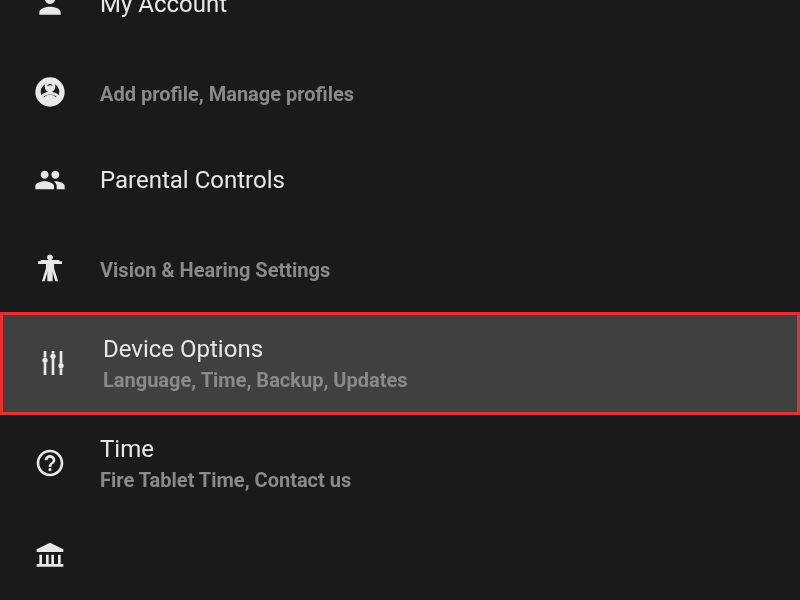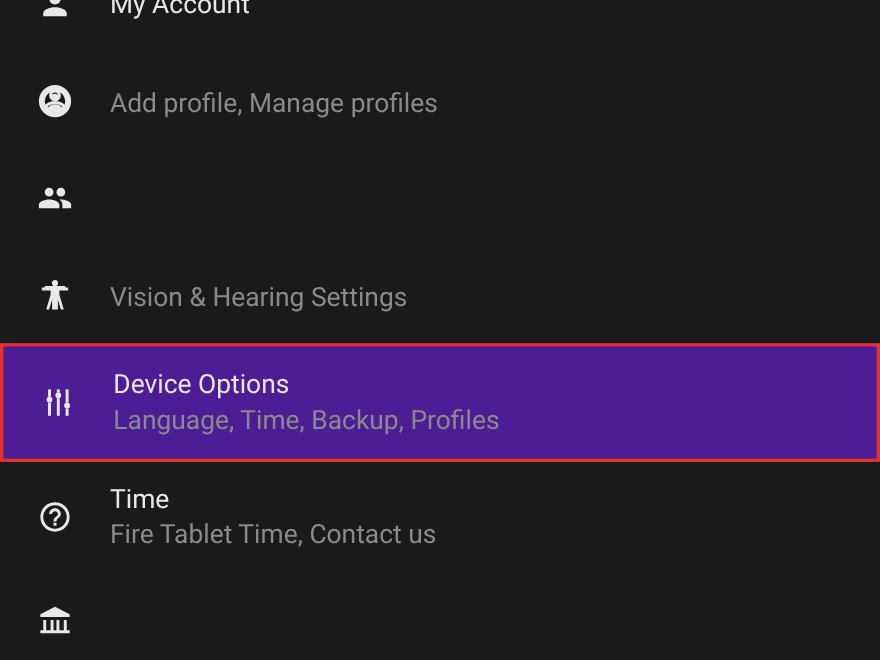--- a/index.html
+++ b/index.html
@@ -19,21 +19,21 @@
       flex-direction: column;
     }
     .settings-item {
       display: flex;
       align-items: center;
       padding: 20px 30px;
       min-height: 88px;
       cursor: pointer;
     }
     .settings-item.selected {
-      background: #4c1d95;
+      background: #404040;
       border: 3px solid #e33030;
     }
     .settings-item.partial-top {
       margin-top: -40px;
     }
     .icon-wrap {
       width: 40px;
       height: 40px;
       display: flex;
       align-items: center;
@@ -48,22 +48,22 @@
       justify-content: center;
     }
     .item-title {
       color: #e8e8e8;
       font-size: 24px;
       font-weight: 400;
       line-height: 1.2;
     }
     .item-subtitle {
       color: #8a8a8a;
-      font-size: 24px;
-      font-weight: 400;
+      font-size: 20px;
+      font-weight: 700;
       margin-top: 4px;
       line-height: 1.2;
     }
     svg {
       width: 32px;
       height: 32px;
       fill: currentColor;
     }
   </style>
 </head>
@@ -94,20 +94,23 @@
       <span class="item-subtitle">Add profile, Manage profiles</span>
     </div>
   </div>
 
   <div class="settings-item">
     <span class="icon-wrap">
       <svg viewBox="0 0 24 24">
           <path d="M16 11c1.66 0 2.99-1.34 2.99-3S17.66 5 16 5c-1.66 0-3 1.34-3 3s1.34 3 3 3zm-8 0c1.66 0 2.99-1.34 2.99-3S9.66 5 8 5C6.34 5 5 6.34 5 8s1.34 3 3 3zm0 2c-2.33 0-7 1.17-7 3.5V19h14v-2.5c0-2.33-4.67-3.5-7-3.5zm8 0c-.29 0-.62.02-.97.05 1.16.84 1.97 1.97 1.97 3.45V19h6v-2.5c0-2.33-4.67-3.5-7-3.5z"></path>
         </svg>
     </span>
+    <div class="text-wrap">
+      <span class="item-title">Parental Controls</span>
+    </div>
   </div>
 
   <div class="settings-item">
     <span class="icon-wrap">
       <svg viewBox="0 0 24 24">
           <circle cx="12" cy="4" r="2"></circle>
           <path d="M19 8h-5v14h-2v-7h-0v7H10V8H5V6h14v2z"></path>
           <path d="M12 6.5c-.83 0-1.5-.67-1.5-1.5s.67-1.5 1.5-1.5 1.5.67 1.5 1.5-.67 1.5-1.5 1.5zM20 9H4V7h16v2zm-9 13h-1v-6h-1l-2 6H5l2.5-7.5V10h9v4.5L19 22h-2l-2-6h-1v6h-1v-6h-2v6z" fill="none"></path>
           <path d="M12 2a2 2 0 100 4 2 2 0 000-4zm9 7H3V7h18v2zm-6 1h-6v3l-3 9h2l2.5-7h3l2.5 7h2l-3-9v-3z" fill="none"></path>
           <circle cx="12" cy="4" r="2"></circle>
@@ -130,21 +133,21 @@
           <circle cx="12" cy="7" r="2"></circle>
           <rect x="11" y="3" width="2" height="2"></rect>
           <rect x="11" y="9" width="2" height="12"></rect>
           <circle cx="18" cy="14" r="2"></circle>
           <rect x="17" y="3" width="2" height="9"></rect>
           <rect x="17" y="16" width="2" height="5"></rect>
         </svg>
     </span>
     <div class="text-wrap">
       <span class="item-title">Device Options</span>
-      <span class="item-subtitle">Language, Time, Backup, Profiles</span>
+      <span class="item-subtitle">Language, Time, Backup, Updates</span>
     </div>
   </div>
 
   <div class="settings-item">
     <span class="icon-wrap">
       <svg viewBox="0 0 24 24">
           <path d="M12 2C6.48 2 2 6.48 2 12s4.48 10 10 10 10-4.48 10-10S17.52 2 12 2zm0 18c-4.41 0-8-3.59-8-8s3.59-8 8-8 8 3.59 8 8-3.59 8-8 8zm1-4h-2v2h2v-2zm-1-10c-2.21 0-4 1.79-4 4h2c0-1.1.9-2 2-2s2 .9 2 2c0 2-3 1.75-3 5h2c0-2.25 3-2.5 3-5 0-2.21-1.79-4-4-4z"></path>
         </svg>
     </span>
     <div class="text-wrap">

